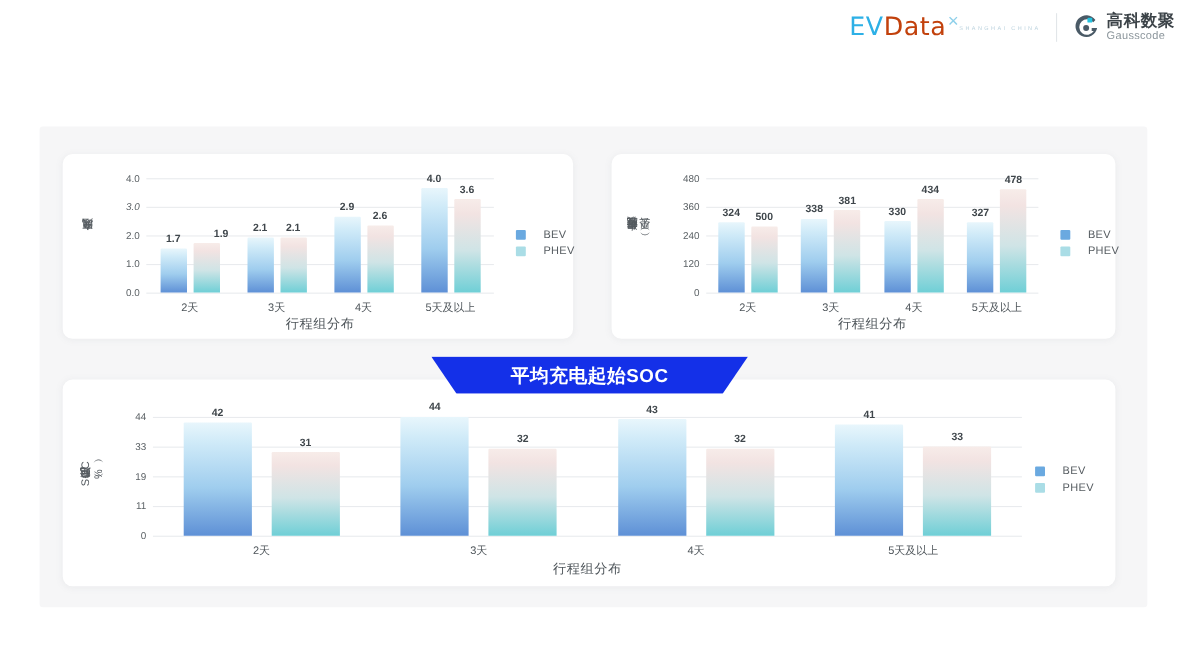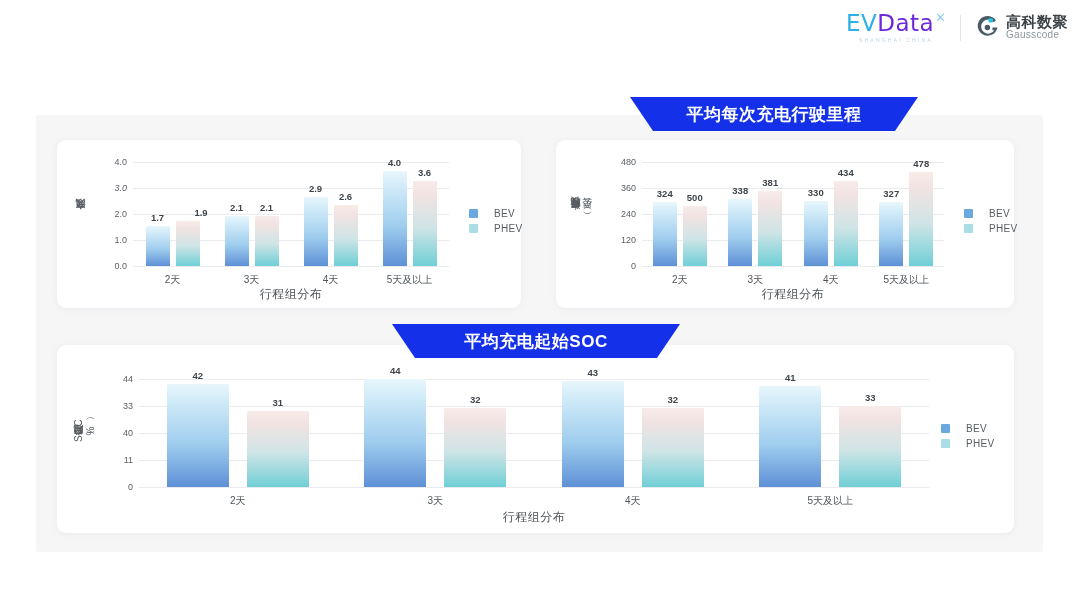--- a/index.html
+++ b/index.html
@@ -10,29 +10,29 @@
     font-family: "Liberation Sans", "DejaVu Sans", sans-serif;
     overflow: hidden;
   }
   .page { position: relative; width: 1080px; height: 608px; background:#fff; }
 
   
   .logo-bar {
     position: absolute; top: 12px; right: 12px;
     display: flex; align-items: center; gap: 14px;
   }
-  .logo-evdata { display:flex; flex-direction:column; align-items:center; }
+  .logo-evdata { display:flex; flex-direction:row; align-items:center; }
   .evdata-row { display:flex; align-items:flex-start; }
   .evdata-word {
     font-family:"DejaVu Sans", sans-serif;
     font-size: 23px; font-weight: 400; letter-spacing: .5px;
     line-height: 1;
   }
   .ev-ev { color:#2db0e6; }
-  .ev-data { color:#6d28d9; }
+  .ev-data { color:#c2410c; }
   .ev-x { color:#8fd0ea; font-size:13px; margin-left:1px; margin-top:-2px; font-weight:600;}
   .evdata-sub {
     font-size: 5px; letter-spacing: 2.2px; color:#bcd3de;
     margin-top: 2px; text-transform: uppercase;
   }
   .logo-sep { width:1px; height:26px; background:#e2e6e9; }
   .logo-gauss { display:flex; align-items:center; gap:6px; }
   .gauss-mark { width:25px; height:25px; flex:0 0 25px; }
   .gauss-text { display:flex; flex-direction:column; line-height:1.05; }
   .gauss-cn { font-size:15px; font-weight:700; color:#3c4348; letter-spacing:.5px; }
@@ -129,21 +129,20 @@
       </svg>
       <div class="gauss-text">
         <span class="gauss-cn">高科数聚</span>
         <span class="gauss-en">Gausscode</span>
       </div>
     </div>
   </div>
 
   <div class="backdrop"></div>
 
-  <div class="banner" id="banner-2">平均每次充电行驶里程</div>
   <div class="banner" id="banner-3">平均充电起始SOC</div>
 
   <div class="card" id="card-1">
     <div class="chart" id="chart-1">
         <div class="y-title" style="left: 18px; top: 42px; height: 70px;">充电频次</div>
         <div class="plot" style="left: 76px; top: 22px; width: 316px; height: 104px;">
           <div class="gridline" style="top: 104px;"></div>
           <div class="gridline" style="top: 78px;"></div>
           <div class="gridline" style="top: 52px;"></div>
           <div class="gridline" style="top: 26px;"></div>
@@ -260,21 +259,21 @@
           <div class="bar-label" style="left: 453.75px; top: -11.5455px;">43</div>
           <div class="bar phev" style="left: 502.75px; width: 62px; height: 78.5455px;"></div>
           <div class="bar-label" style="left: 533.75px; top: 15.4545px;">32</div>
           <div class="bar bev" style="left: 620.25px; width: 62px; height: 100.636px;"></div>
           <div class="bar-label" style="left: 651.25px; top: -6.63636px;">41</div>
           <div class="bar phev" style="left: 700.25px; width: 62px; height: 81px;"></div>
           <div class="bar-label" style="left: 731.25px; top: 13px;">33</div>
         </div>
         <div class="ytick" style="top: 142px; right: 881px;">0</div>
         <div class="ytick" style="top: 115px; right: 881px;">11</div>
-        <div class="ytick" style="top: 88px; right: 881px;">40</div>
+        <div class="ytick" style="top: 88px; right: 881px;">19</div>
         <div class="ytick" style="top: 61px; right: 881px;">33</div>
         <div class="ytick" style="top: 34px; right: 881px;">44</div>
         <div class="xtick" style="left: 180.75px; top: 149px;">2天</div>
         <div class="xtick" style="left: 378.25px; top: 149px;">3天</div>
         <div class="xtick" style="left: 575.75px; top: 149px;">4天</div>
         <div class="xtick" style="left: 773.25px; top: 149px;">5天及以上</div>
         <div class="x-title" style="left: 477px; top: 164px;">行程组分布</div>
         <div class="legend" style="left: 884px; top: 78px;">
           <div class="legend-item">
             <span class="legend-sw bev"></span>

